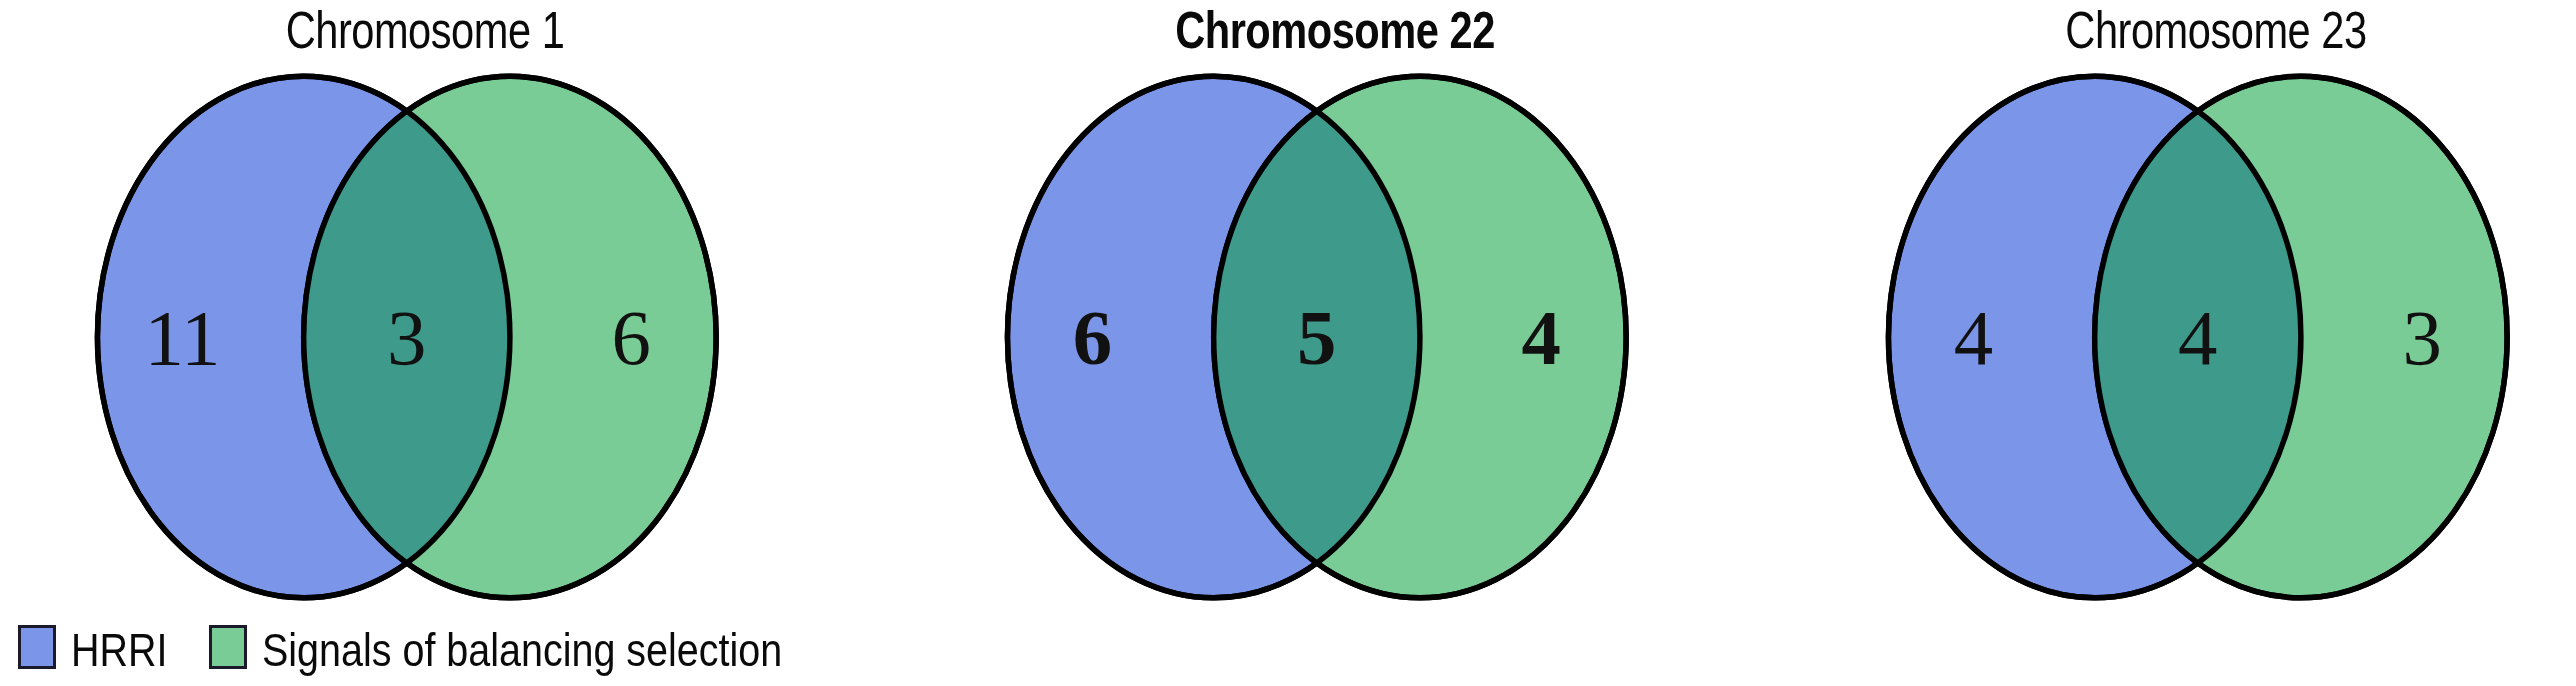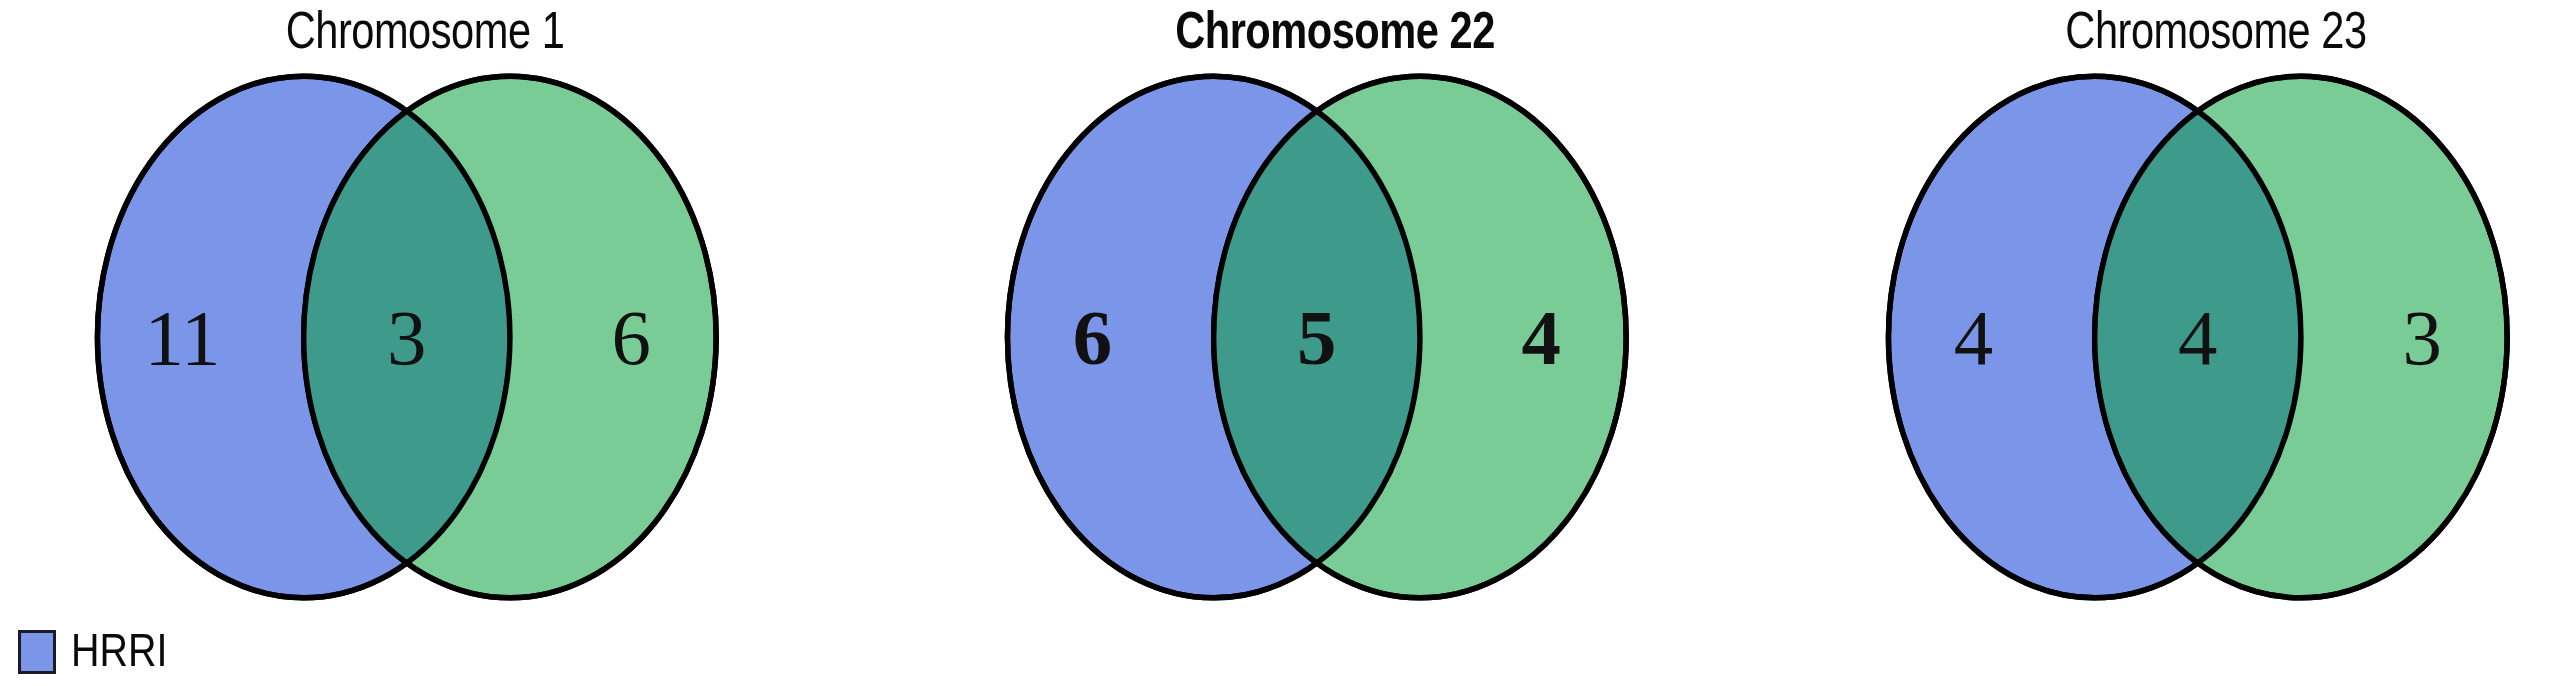--- a/index.html
+++ b/index.html
@@ -74,21 +74,21 @@
   .legend {
     position: absolute;
     left: 18px;
     top: 620px;
     height: 58px;
     display: flex;
     align-items: center;
   }
   .legend-item {
     display: flex;
-    align-items: flex-end;
+    align-items: flex-start;
   }
   .legend-item + .legend-item {
     margin-left: 24px;
   }
   .legend-swatch {
     width: 38px;
     height: 44px;
     border: 3px solid #1a1a2a;
     box-sizing: border-box;
   }
@@ -179,16 +179,20 @@
       </svg>
     </div>
 
   </div>
 
   <div class="legend">
     <div class="legend-item">
       <span class="legend-swatch" style="background:#7B95E8;"></span>
       <span class="legend-label">HRRI</span>
     </div>
+    <div class="legend-item">
+      <span class="legend-swatch" style="background:#79CC95;"></span>
+      <span class="legend-label">Signals of balancing selection</span>
+    </div>
   </div>
 
 </div>
 
 
 </body></html>

